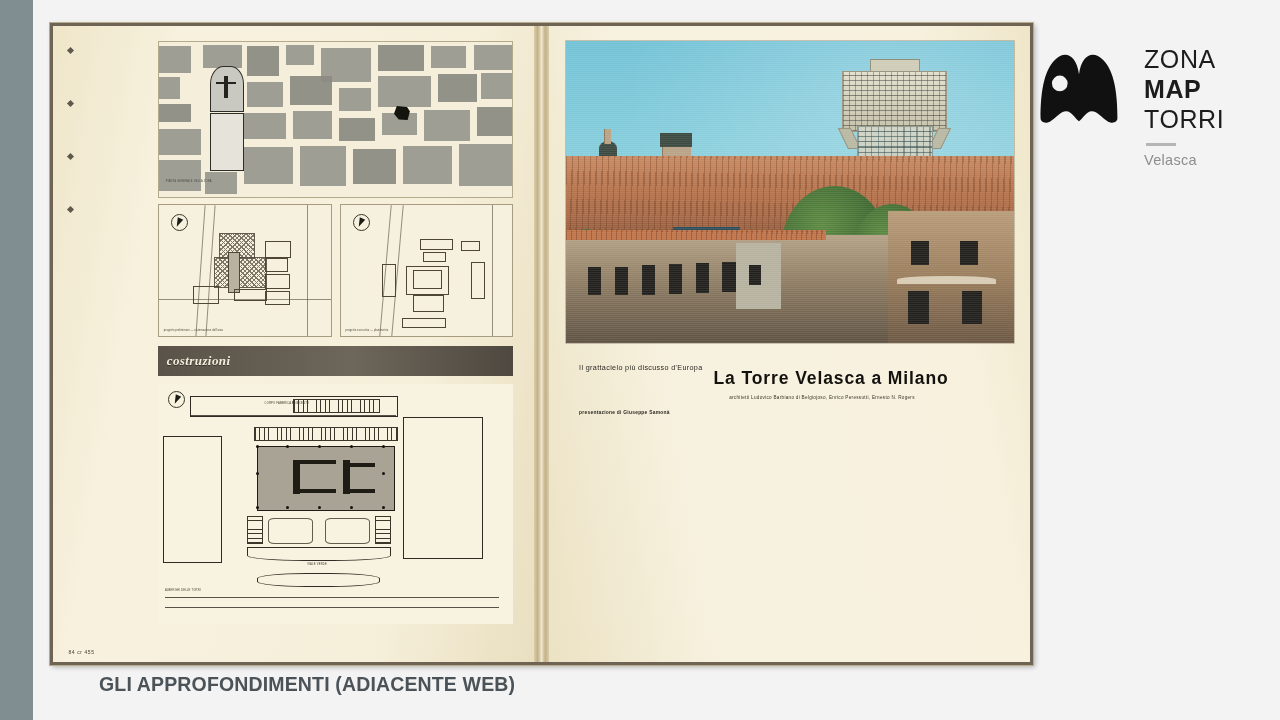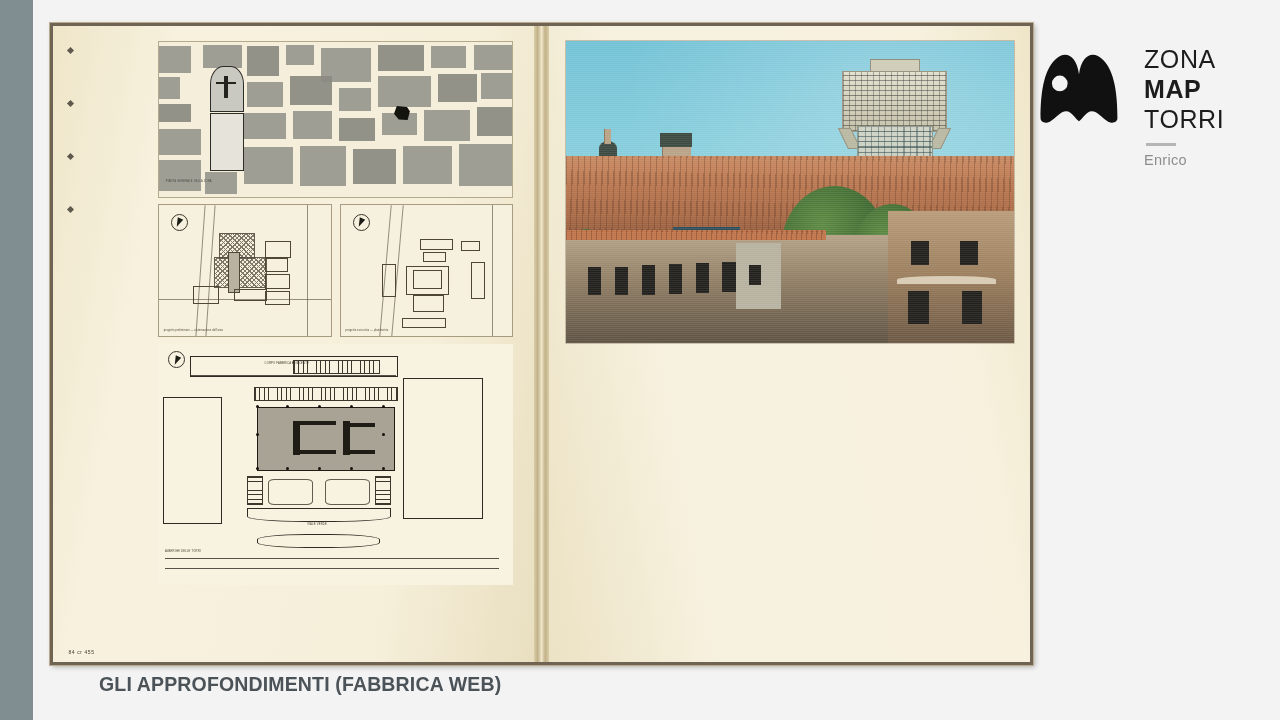--- a/index.html
+++ b/index.html
@@ -377,20 +377,23 @@
             <div class="sp-box" style="left:46%;top:26%;width:18%;height:7%;"></div>
             <div class="sp-box" style="left:48%;top:36%;width:12%;height:6%;"></div>
             <div class="sp-box" style="left:70%;top:28%;width:10%;height:6%;"></div>
             <div class="sp-box" style="left:76%;top:44%;width:7%;height:26%;"></div>
             <div class="sp-box" style="left:24%;top:45%;width:7%;height:24%;"></div>
             <div class="sp-box" style="left:36%;top:86%;width:24%;height:6%;"></div>
             <div class="sp-cap">progetto esecutivo — planimetria</div>
           </div>
         </div>
 
+        <div id="costruzioni">
+          <span>costruzioni</span>
+        </div>
 
         <div id="big-plan">
           <div class="compass" style="left:3%;top:3%;"></div>
           <div class="bp box" style="left:9%;top:5%;width:58%;height:8%;"></div>
           <div class="bp ln" style="left:9%;top:13%;width:58%;height:.9px;"></div>
           <div class="park" style="left:38%;top:6.5%;width:24%;height:5%;"></div>
           <div class="bp box" style="left:69%;top:14%;width:22%;height:58%;"></div>
           <div class="bp box" style="left:1.5%;top:22%;width:16%;height:52%;"></div>
           <div class="park" style="left:27%;top:18%;width:40%;height:5%;"></div>
           <div id="tower-foot" style="left:28%;top:26%;width:38%;height:26%;"></div>
@@ -490,20 +493,26 @@
                background:linear-gradient(180deg,#b89c79,#9a7d5c 50%,#6b5743);"></div>
           <div class="fgwin" style="right:19%;top:6%;width:4%;height:22%;"></div>
           <div class="fgwin" style="right:8%;top:6%;width:4%;height:22%;"></div>
           <div class="fgwin" style="right:19%;top:52%;width:4.5%;height:30%;"></div>
           <div class="fgwin" style="right:7%;top:52%;width:4.5%;height:30%;"></div>
           <div style="position:absolute;right:4%;top:38%;width:22%;height:7%;background:#d8cbb4;border-radius:50% 50% 0 0;"></div>
         </div>
         <div id="photo-grain"></div>
       </div>
 
+      <div id="head-wrap">
+        <div id="kicker">Il grattacielo più discusso d'Europa</div>
+        <div id="headline">La Torre Velasca a Milano</div>
+        <div id="byline">architetti Ludovico Barbiano di Belgiojoso, Enrico Peressutti, Ernesto N. Rogers</div>
+        <div id="presenter">presentazione di Giuseppe Samonà</div>
+      </div>
 
       <div id="body-cols">
         <div class="bcol">
           <div class="para">
             <span class="tline" style="width:100%"></span><span class="tline" style="width:100%"></span>
             <span class="tline" style="width:100%"></span><span class="tline" style="width:100%"></span>
             <span class="tline" style="width:100%"></span><span class="tline" style="width:100%"></span>
             <span class="tline" style="width:100%"></span><span class="tline" style="width:100%"></span>
             <span class="tline" style="width:100%"></span><span class="tline" style="width:100%"></span>
             <span class="tline" style="width:100%"></span><span class="tline" style="width:100%"></span>
@@ -590,19 +599,19 @@
                  C114 102 106 104 100 100 C92 95 86 86 78 86 C70 86 66 96 60 100 C54 96 50 86 42 86
                  C34 86 28 95 20 100 C14 104 6 102 6 96 Z" fill="#111111"></path>
         <circle cx="33" cy="47" r="11" fill="#f3f3f3"></circle>
       </svg>
     </div>
     <div id="brand-text">
       <div class="bt">ZONA</div>
       <div class="bt b">MAP</div>
       <div class="bt">TORRI</div>
       <div id="brand-rule"></div>
-      <div id="brand-city">Enrico</div>
+      <div id="brand-city">Velasca</div>
     </div>
   </div>
 
-  <div id="caption">GLI APPROFONDIMENTI (FABBRICA WEB)</div>
+  <div id="caption">GLI APPROFONDIMENTI (ADIACENTE WEB)</div>
 
 </div>
 
 </body></html>

